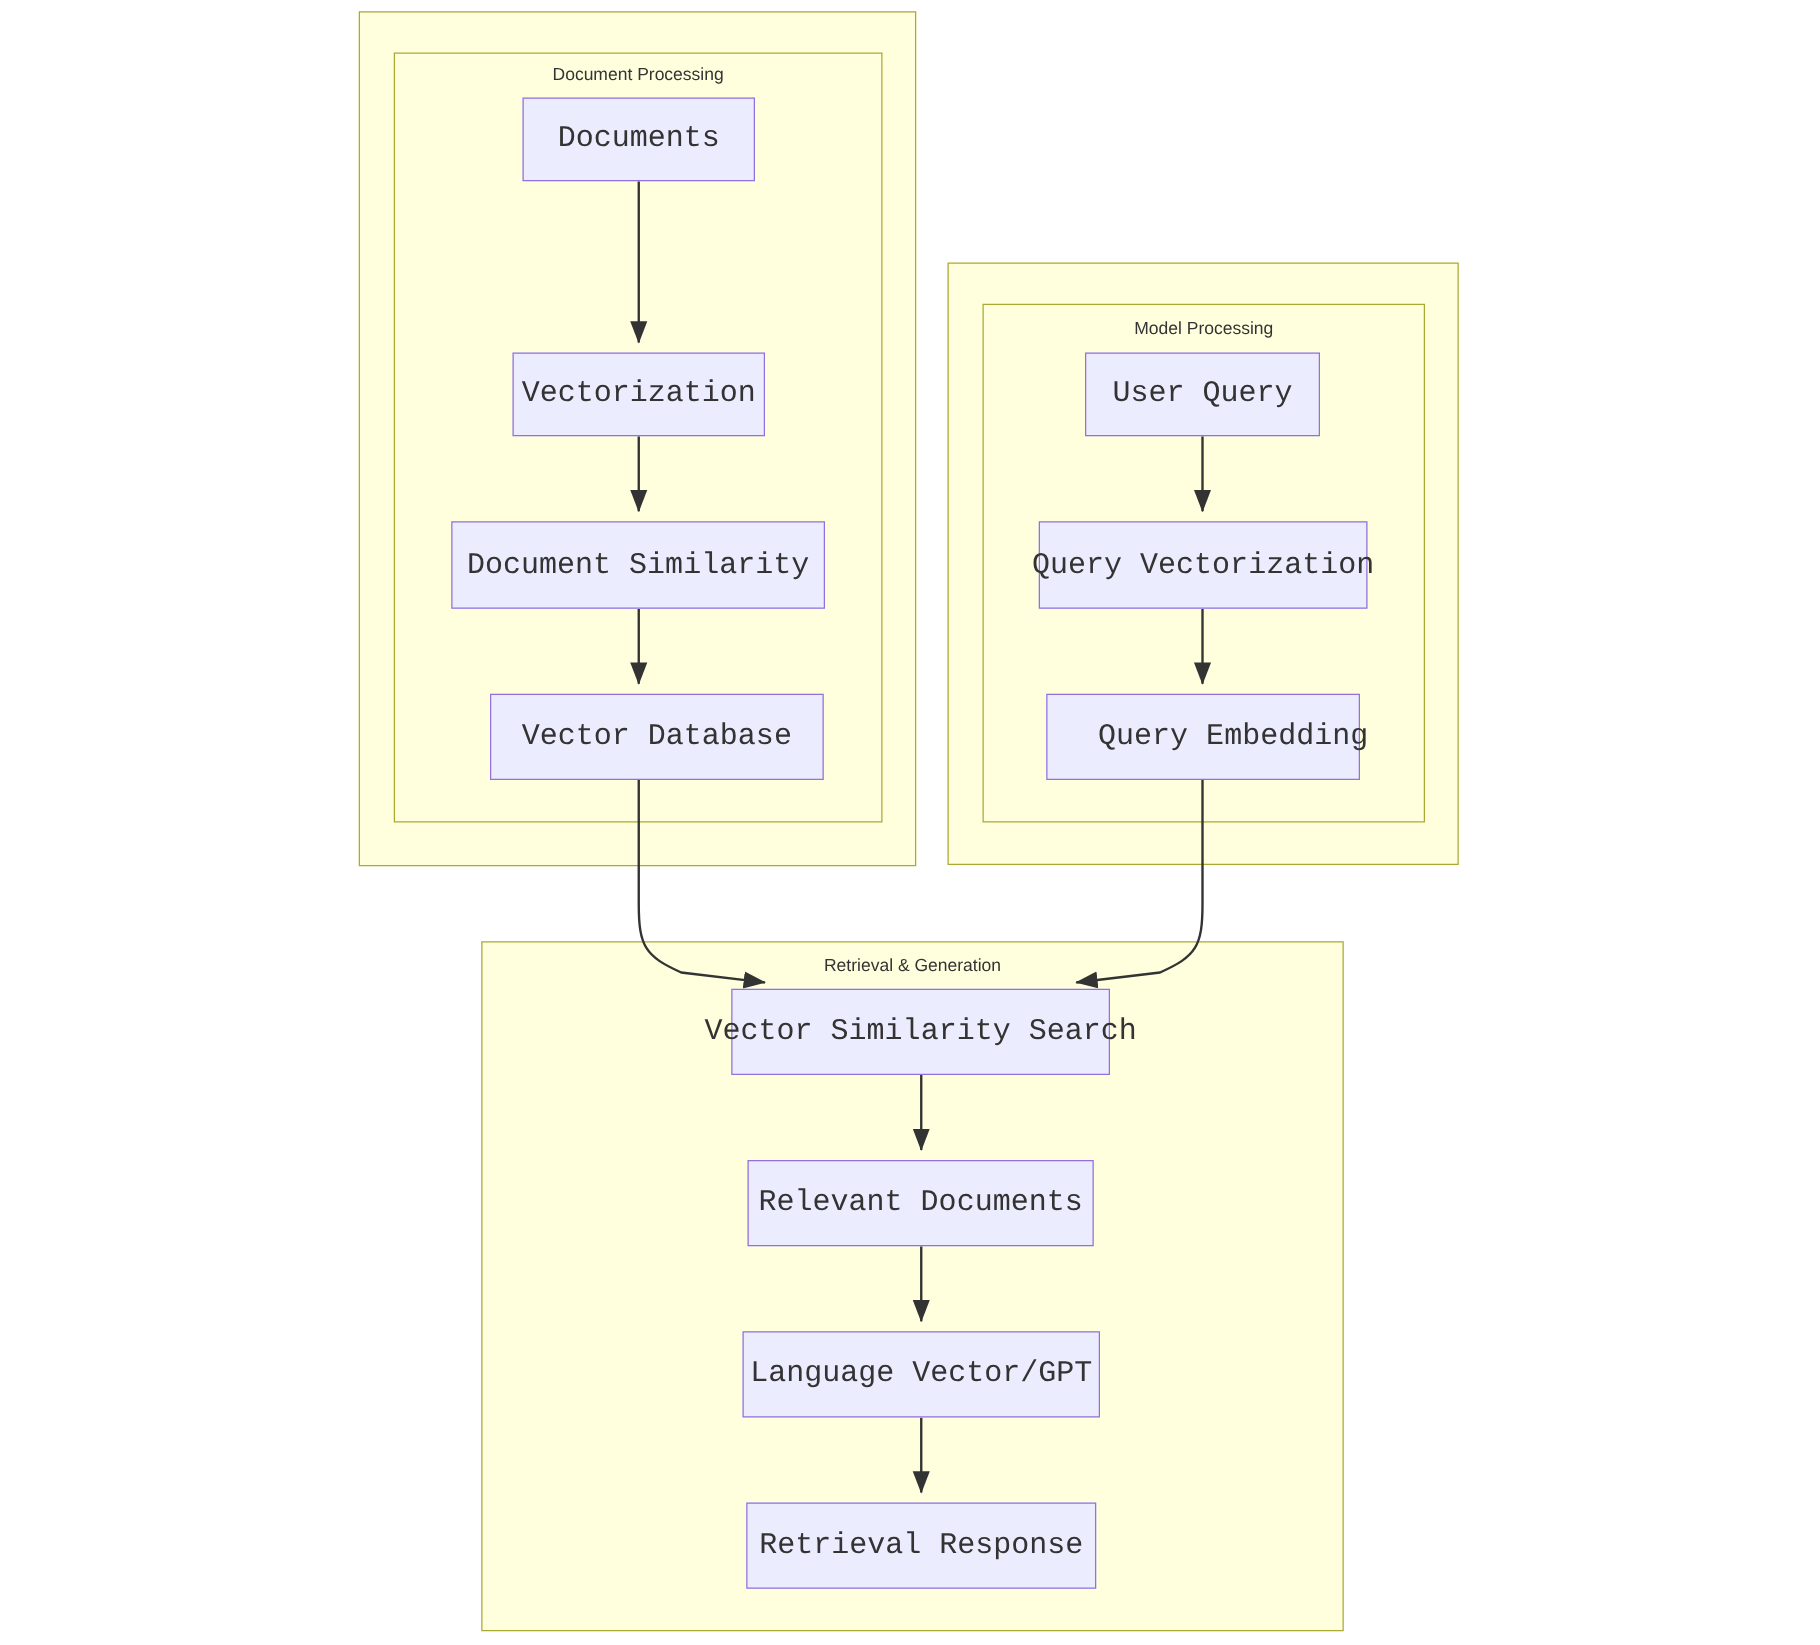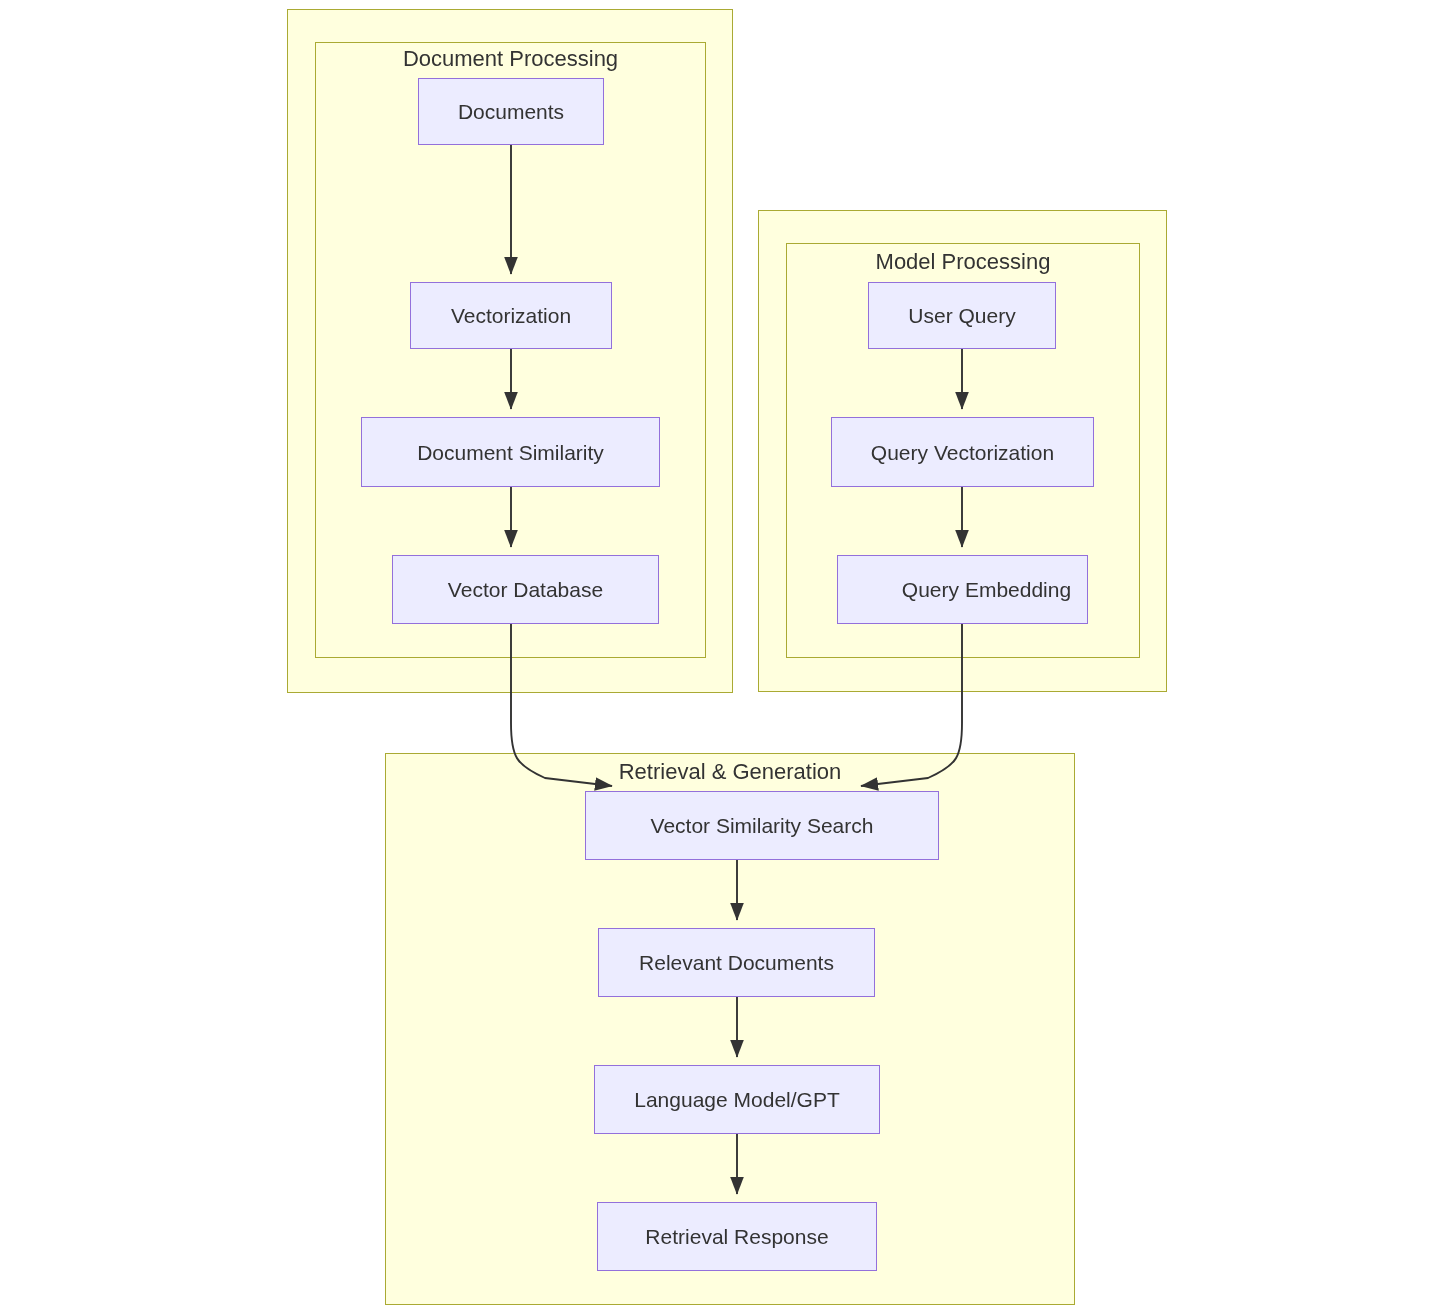--- a/index.html
+++ b/index.html
@@ -31,41 +31,41 @@
   .cluster {
     position: absolute;
     background: #ffffde;
     border: 1.6px solid #aaaa33;
     box-sizing: border-box;
   }
   .cluster-title {
     position: absolute;
     text-align: center;
     color: #333333;
-    font-size: 22px;
+    font-size: 14px;
     line-height: 22px;
     white-space: nowrap;
     font-family: "Liberation Sans", "DejaVu Sans", sans-serif;
   }
   .node {
     position: absolute;
     background: #ececff;
     border: 1.6px solid #9370db;
     box-sizing: border-box;
     display: flex;
     align-items: center;
     justify-content: center;
   }
   .node-label {
     color: #333333;
-    font-size: 21px;
+    font-size: 24px;
     line-height: 23px;
     white-space: nowrap;
     text-align: center;
-    font-family: Liberation Sans, sans-serif;
+    font-family: Liberation Mono, monospace;
   }
 </style>
 </head>
 <body>
 
 <div id="diagram-root">
 
   <div class="cluster" style="left:287px; top:9px; width:446px; height:684px;"></div>
   <div class="cluster" style="left:315px; top:42px; width:391px; height:616px;"></div>
   <div class="cluster-title" style="left:315px; top:48px; width:391px;">Document Processing</div>
@@ -128,29 +128,29 @@
   </div>
 
   <div class="node" style="left:831px; top:417px; width:263px; height:70px;">
     <span class="node-label">Query Vectorization</span>
   </div>
 
   <div class="node" style="left:837px; top:555px; width:251px; height:69px;padding-left:48px;">
     <span class="node-label">Query Embedding</span>
   </div>
 
-  <div class="node" style="left:585px; top:791px; width:354px; height:69px;">
+  <div class="node" style="left:585px; top:791px; width:303px; height:69px;">
     <span class="node-label">Vector Similarity Search</span>
   </div>
 
   <div class="node" style="left:598px; top:928px; width:277px; height:69px;">
     <span class="node-label">Relevant Documents</span>
   </div>
 
   <div class="node" style="left:594px; top:1065px; width:286px; height:69px;">
-    <span class="node-label">Language Model/GPT</span>
+    <span class="node-label">Language Vector/GPT</span>
   </div>
 
   <div class="node" style="left:597px; top:1202px; width:280px; height:69px;">
     <span class="node-label">Retrieval Response</span>
   </div>
 
 </div>
 
 </body></html>

